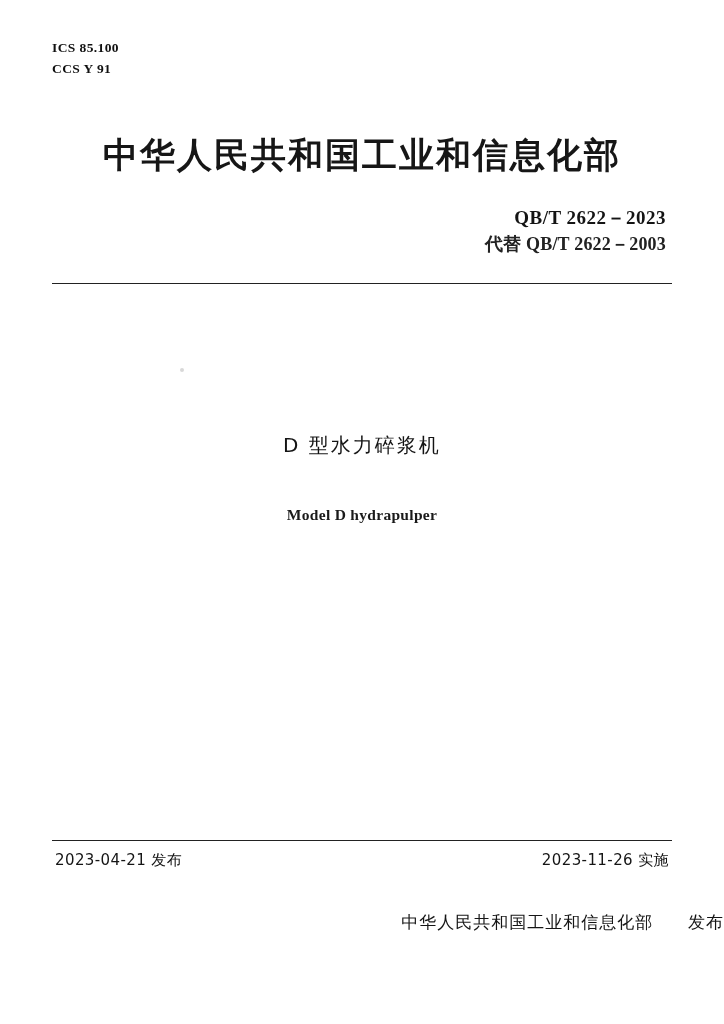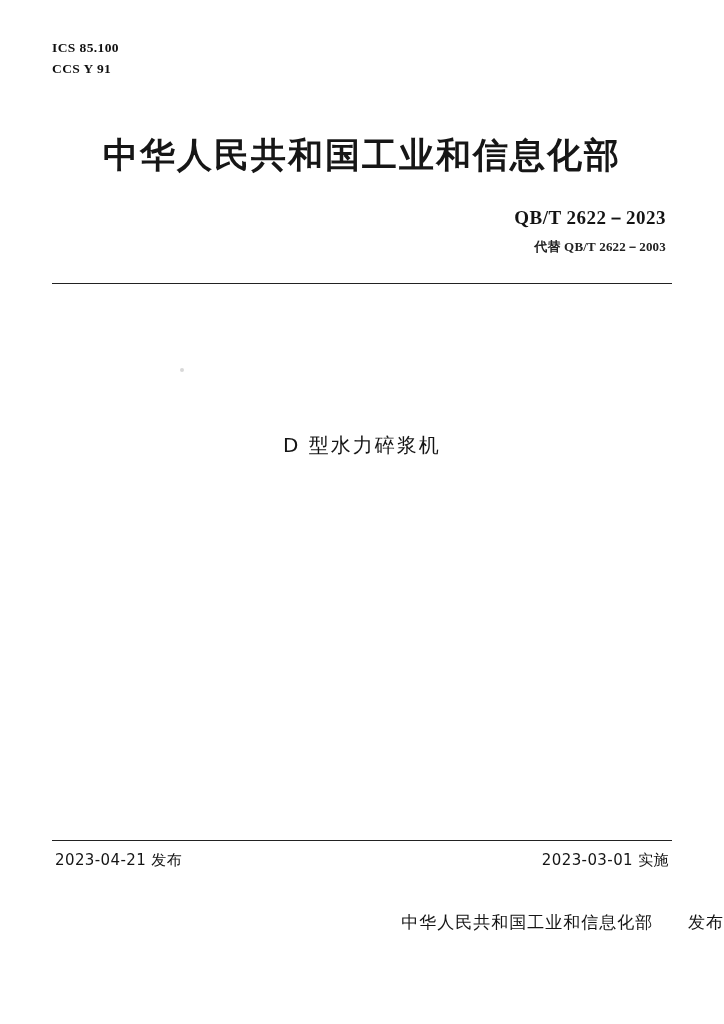--- a/index.html
+++ b/index.html
@@ -84,24 +84,24 @@
   .std-number {
     font-family: "Liberation Serif", serif;
     font-weight: bold;
     font-size: 19px;
     letter-spacing: 0.5px;
     color: #141414;
     white-space: nowrap;
     text-align: right;
   }
   .std-replaces {
-    margin-top: 7px;
-    font-family: "Liberation Serif", serif;
-    font-weight: bold;
-    font-size: 13px;
+    margin-top: 1px;
+    font-family: "Liberation Serif", serif;
+    font-weight: bold;
+    font-size: 18px;
     letter-spacing: 0.2px;
     color: #222;
     white-space: nowrap;
   }
 
   
   .rule {
     position: absolute;
     left: 52px;
     right: 52px;
@@ -200,25 +200,26 @@
   <div class="std-number-block">
     <div class="std-number">QB/T 2622－2023</div>
     <div class="std-replaces">代替 QB/T 2622－2003</div>
   </div>
 
   <div class="rule rule-top"></div>
 
   <div class="faint-mark"></div>
 
   <div class="doc-title-cn">D 型水力碎浆机</div>
+  <div class="doc-title-en">Model D hydrapulper</div>
 
   <div class="rule rule-bottom"></div>
 
   <div class="issue-date">2023-04-21 发布</div>
-  <div class="effective-date">2023-03-01 实施</div>
+  <div class="effective-date">2023-11-26 实施</div>
 
   <div class="publisher">
     <span>中华人民共和国工业和信息化部</span>
     <span class="spacer"></span>
     <span>发布</span>
   </div>
 
 </div>
 
 </body></html>

